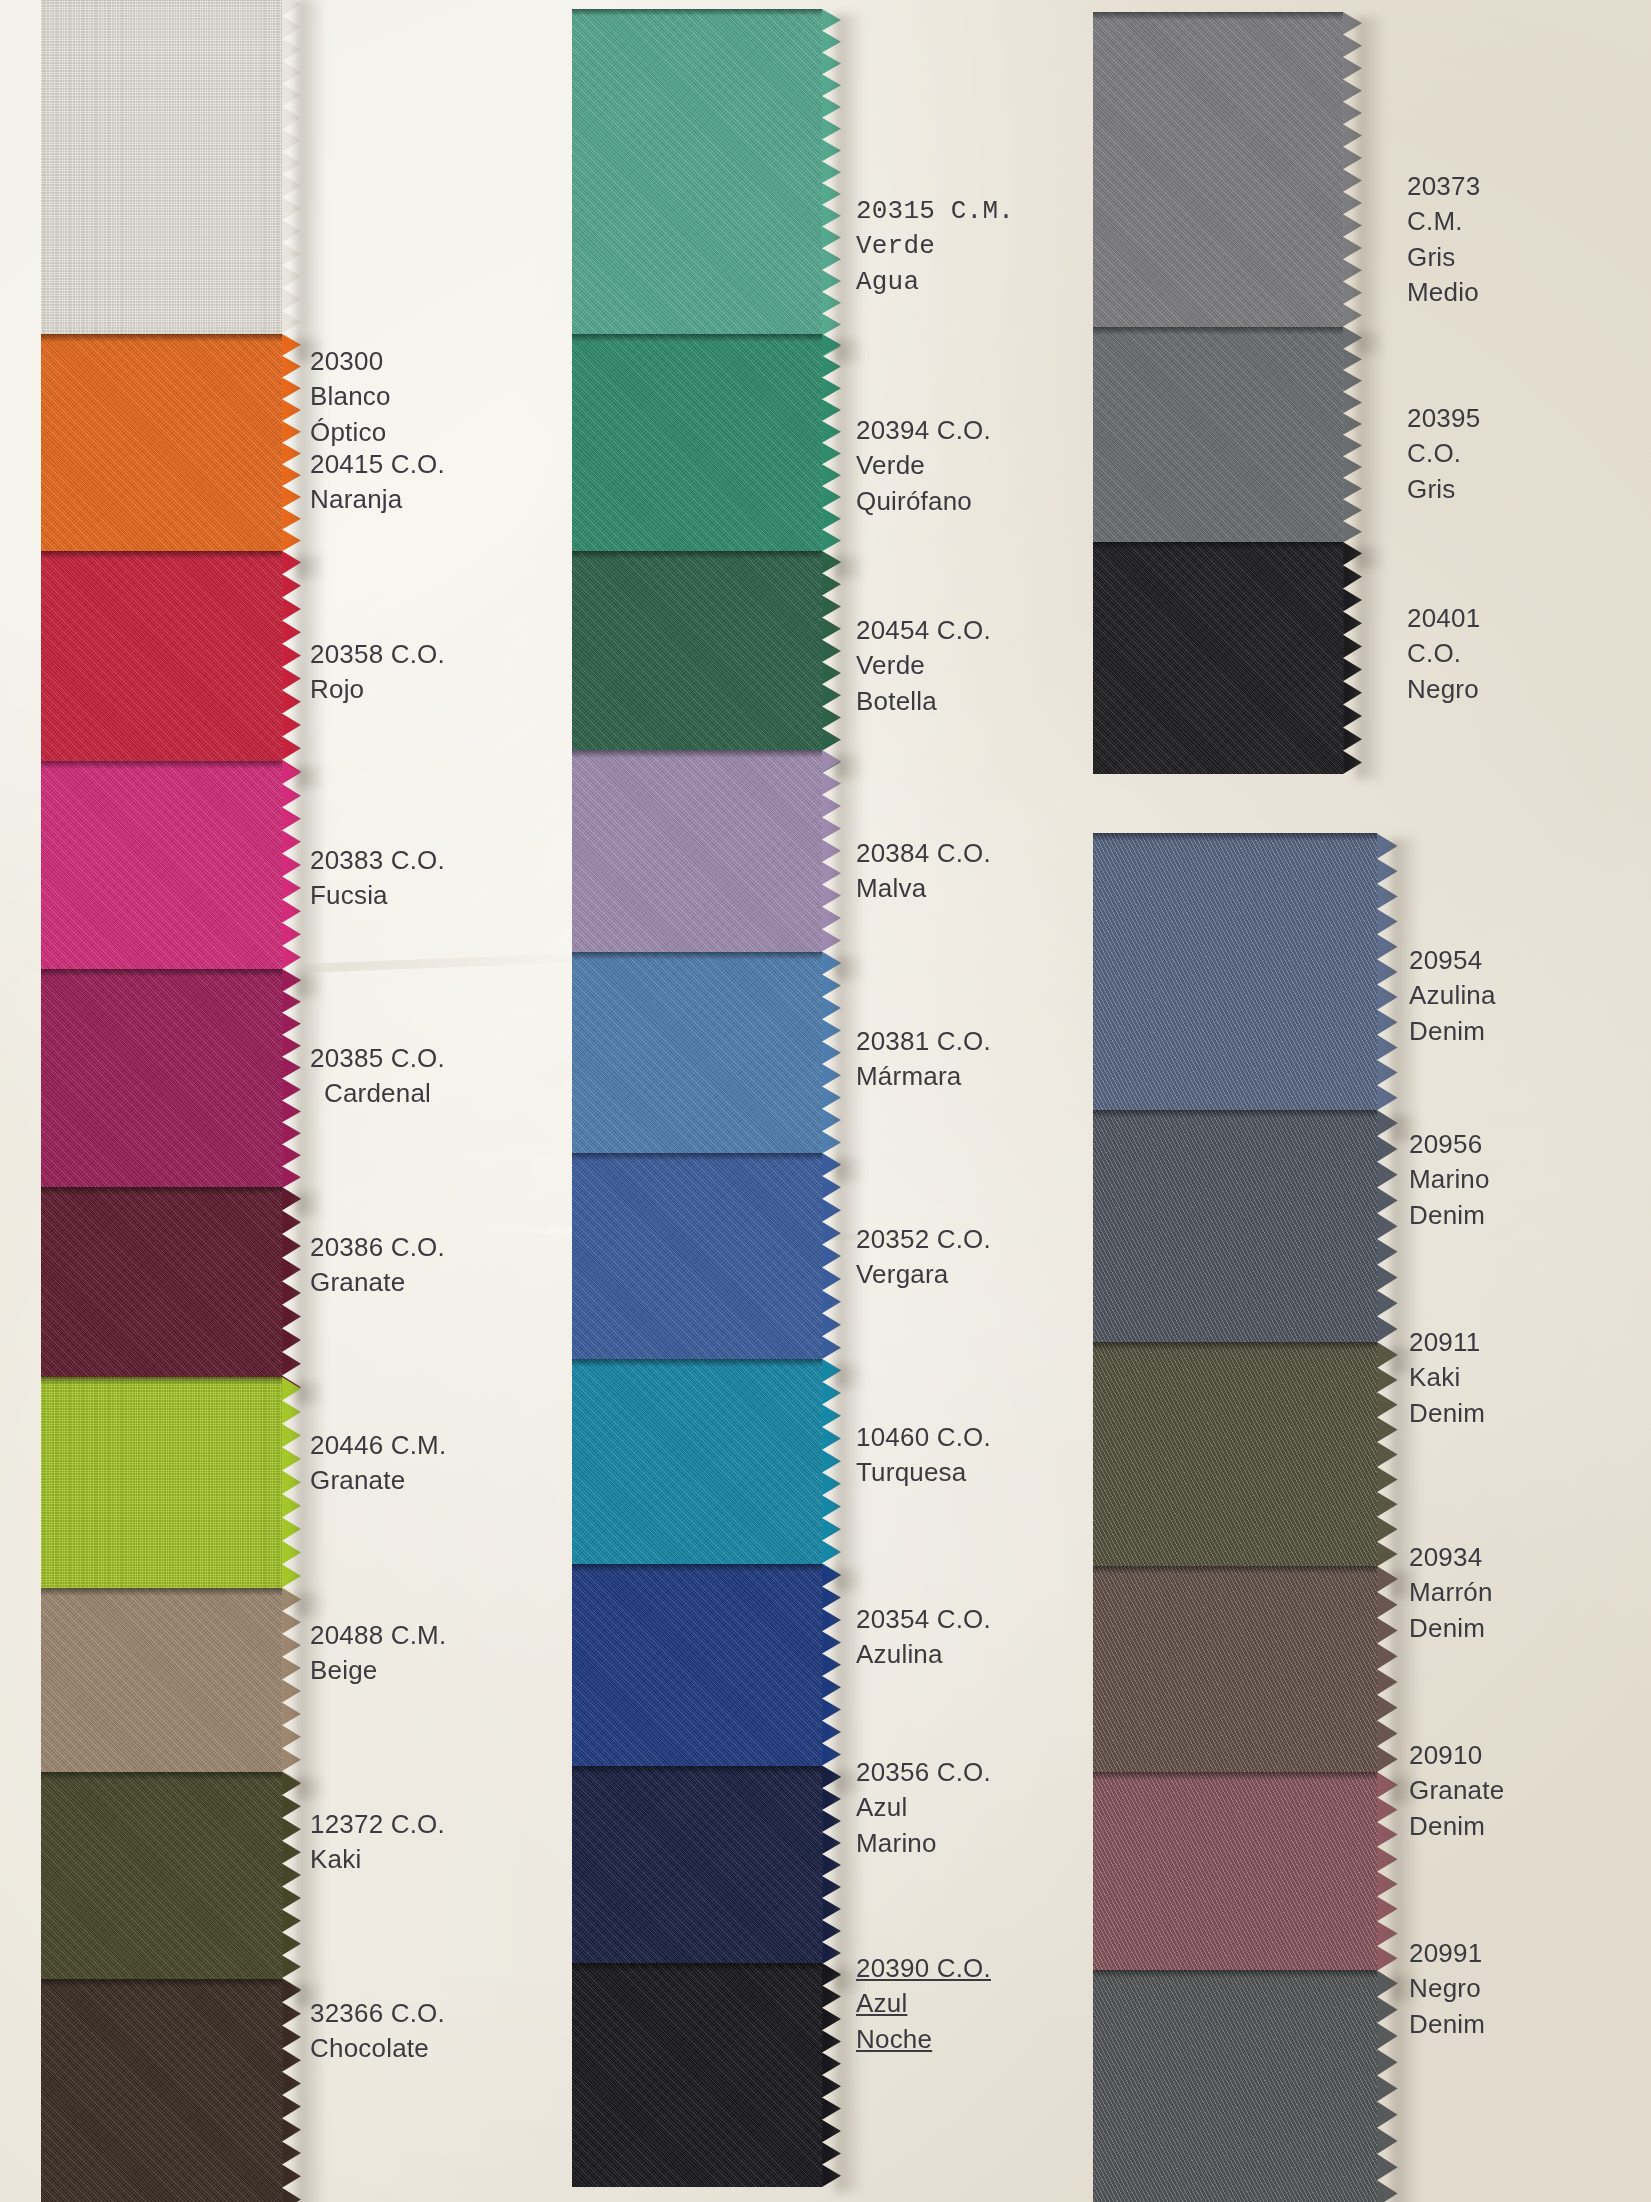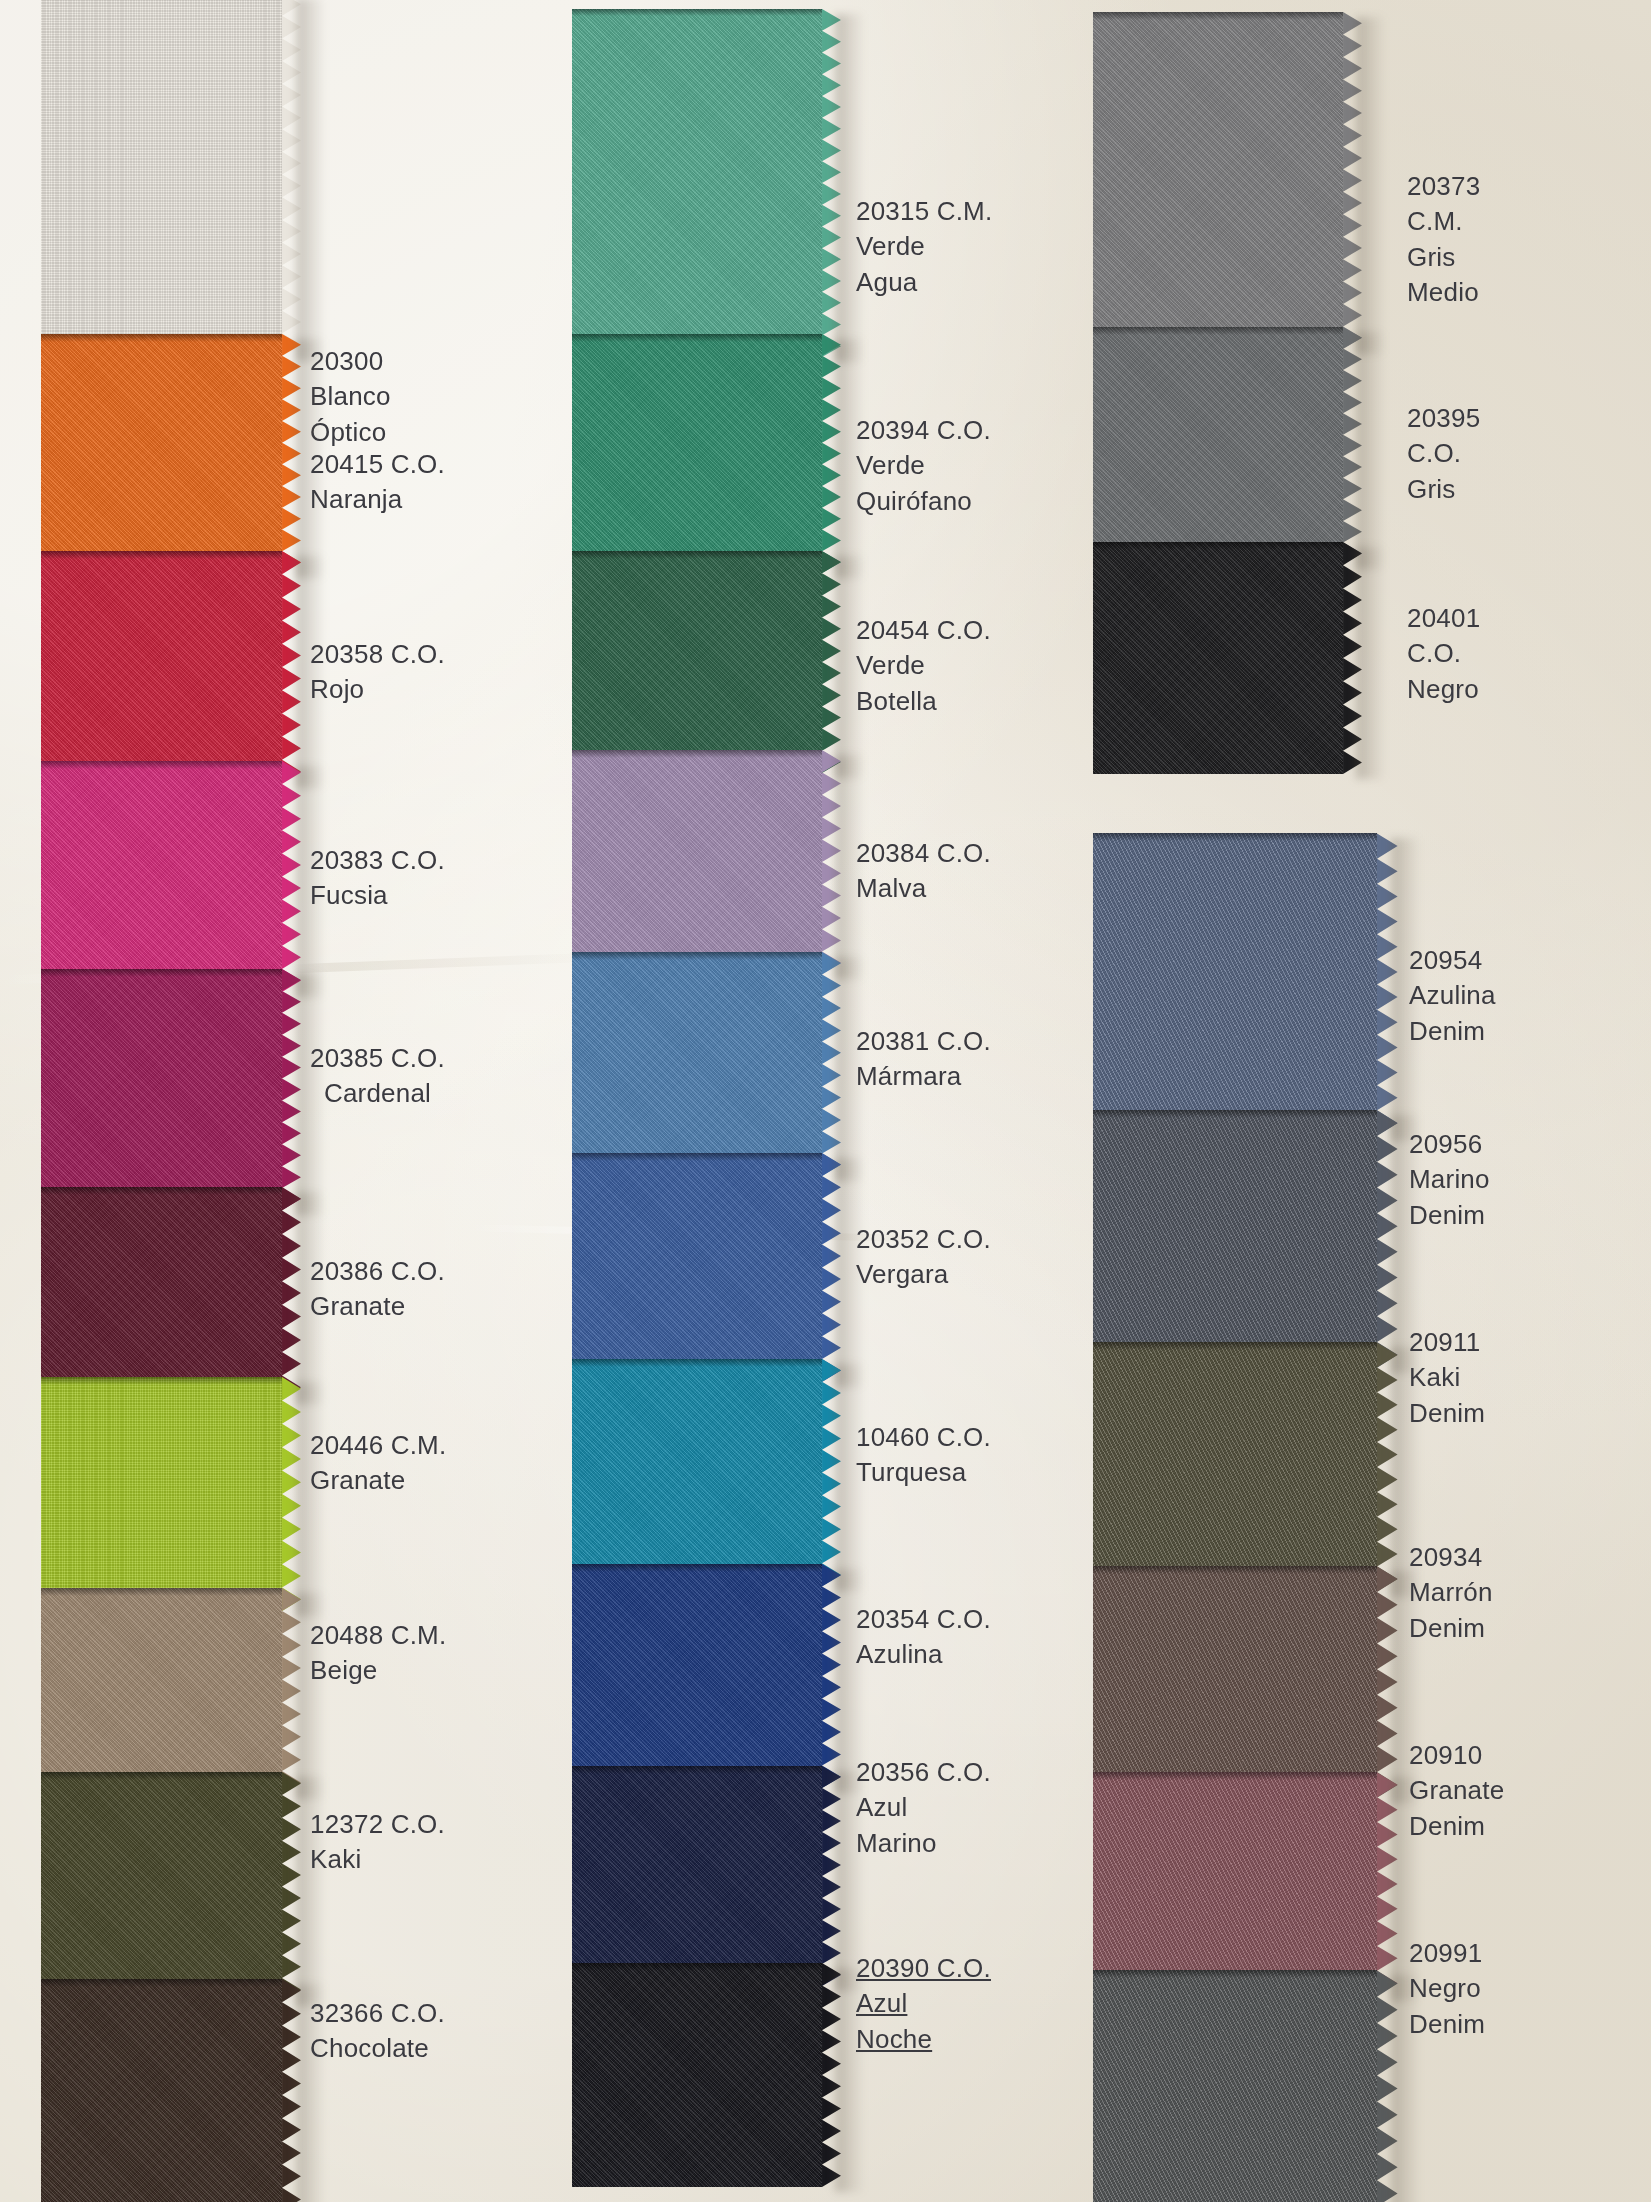--- a/index.html
+++ b/index.html
@@ -181,21 +181,21 @@
       </div>
       <div class="caption" style="left: 310px; top: 1041px; text-align: center;"><span class="code">20385 C.O.</span><span class="name">Cardenal</span></div>
       <div class="chip" style="left: 41px; top: 1187px; width: 241px; height: 212px; background: rgb(94, 27, 46);">
         <div class="weave "></div>
         <div class="fold"></div>
         <svg width="19" height="212" viewBox="0 0 22 246" style="position: absolute; left: 100%; top: 0px; pointer-events: none;">
           <path d="M0,0 L22,13.666666666666666 L0,27.333333333333332 L22,41 L0,54.666666666666664 L22,68.33333333333333 L0,82 L22,95.66666666666666 L0,109.33333333333333 L22,123 L0,136.66666666666666 L22,150.33333333333331 L0,164 L22,177.66666666666666 L0,191.33333333333331 L22,205 L0,218.66666666666666 L22,232.33333333333331 L0,246 Z" fill="#5e1b2e"></path>
         </svg>
         <div class="edgeshadow" style="left: 255px;"></div>
       </div>
-      <div class="caption" style="left: 310px; top: 1230px; margin-top: 24px;"><span class="code">20386 C.O.</span><span class="name">Granate</span></div>
+      <div class="caption" style="left: 310px; top: 1230px;"><span class="code">20386 C.O.</span><span class="name">Granate</span></div>
       <div class="chip" style="left: 41px; top: 1377px; width: 241px; height: 234px; background: rgb(165, 199, 41);">
         <div class="weave plain"></div>
         <div class="fold"></div>
         <svg width="19" height="234" viewBox="0 0 22 272" style="position: absolute; left: 100%; top: 0px; pointer-events: none;">
           <path d="M0,0 L22,13.6 L0,27.2 L22,40.8 L0,54.4 L22,68 L0,81.6 L22,95.2 L0,108.8 L22,122.39999999999999 L0,136 L22,149.6 L0,163.2 L22,176.79999999999998 L0,190.4 L22,204 L0,217.6 L22,231.2 L0,244.79999999999998 L22,258.4 L0,272 Z" fill="#a5c729"></path>
         </svg>
         <div class="edgeshadow" style="left: 255px;"></div>
       </div>
       <div class="caption" style="left: 310px; top: 1428px;"><span class="code">20446 C.M.</span><span class="name">Granate</span></div>
       <div class="chip" style="left: 41px; top: 1588px; width: 241px; height: 206px; background: rgb(157, 135, 112);">
@@ -229,21 +229,21 @@
 
   <div class="column" id="col2">
       <div class="chip" style="left: 47px; top: 8.6px; width: 250px; height: 348px; background: rgb(85, 169, 143);">
         <div class="weave "></div>
         <div class="fold"></div>
         <svg width="19" height="348" viewBox="0 0 22 404" style="position: absolute; left: 100%; top: 0px; pointer-events: none;">
           <path d="M0,0 L22,12.625 L0,25.25 L22,37.875 L0,50.5 L22,63.125 L0,75.75 L22,88.375 L0,101 L22,113.625 L0,126.25 L22,138.875 L0,151.5 L22,164.125 L0,176.75 L22,189.375 L0,202 L22,214.625 L0,227.25 L22,239.875 L0,252.5 L22,265.125 L0,277.75 L22,290.375 L0,303 L22,315.625 L0,328.25 L22,340.875 L0,353.5 L22,366.125 L0,378.75 L22,391.375 L0,404 Z" fill="#55a98f"></path>
         </svg>
         <div class="edgeshadow" style="left: 263px;"></div>
       </div>
-      <div class="caption" style="left: 331px; top: 194px;"><span class="code">20315 C.M.</span><span class="name">Verde
+      <div class="caption" style="left: 331px; top: 194px; font-family: Liberation Mono, monospace;"><span class="code">20315 C.M.</span><span class="name">Verde
 Agua</span></div>
       <div class="chip" style="left: 47px; top: 334px; width: 250px; height: 239px; background: rgb(47, 140, 109);">
         <div class="weave "></div>
         <div class="fold"></div>
         <svg width="19" height="239" viewBox="0 0 22 278" style="position: absolute; left: 100%; top: 0px; pointer-events: none;">
           <path d="M0,0 L22,12.636363636363637 L0,25.272727272727273 L22,37.90909090909091 L0,50.54545454545455 L22,63.18181818181819 L0,75.81818181818181 L22,88.45454545454545 L0,101.0909090909091 L22,113.72727272727273 L0,126.36363636363637 L22,139 L0,151.63636363636363 L22,164.27272727272728 L0,176.9090909090909 L22,189.54545454545456 L0,202.1818181818182 L22,214.8181818181818 L0,227.45454545454547 L22,240.0909090909091 L0,252.72727272727275 L22,265.3636363636364 L0,278 Z" fill="#2f8c6d"></path>
         </svg>
         <div class="edgeshadow" style="left: 263px;"></div>
       </div>
       <div class="caption" style="left: 331px; top: 413px;"><span class="code">20394 C.O.</span><span class="name">Verde

